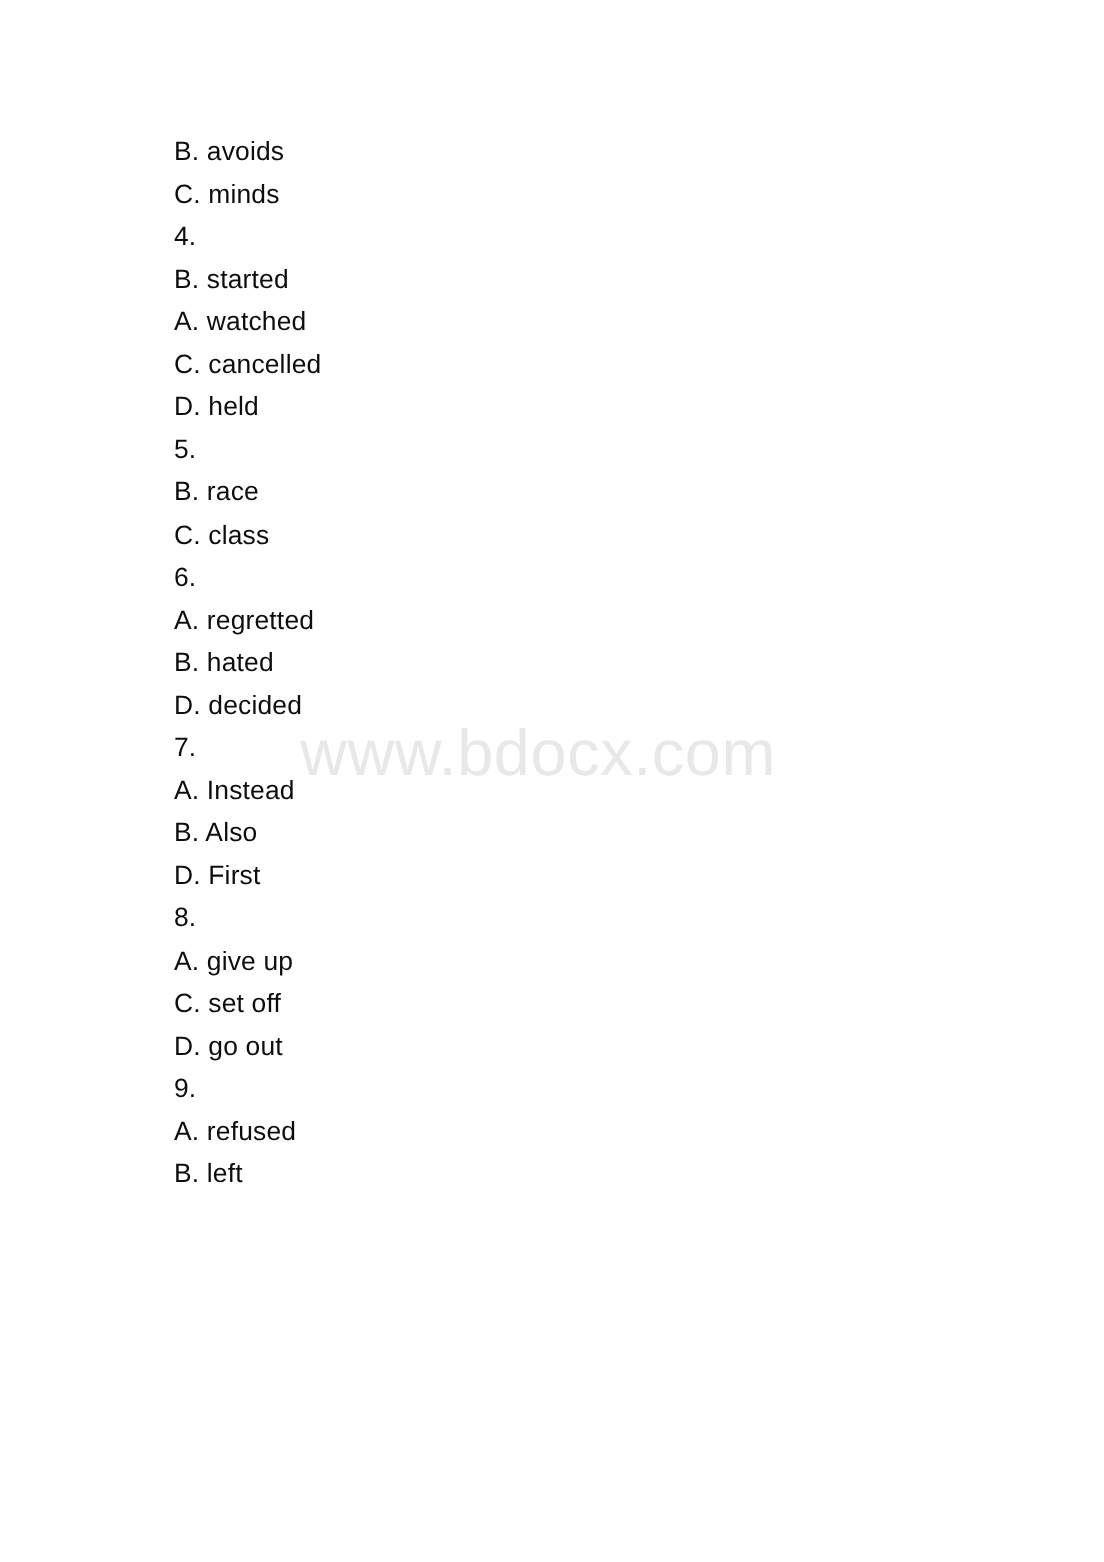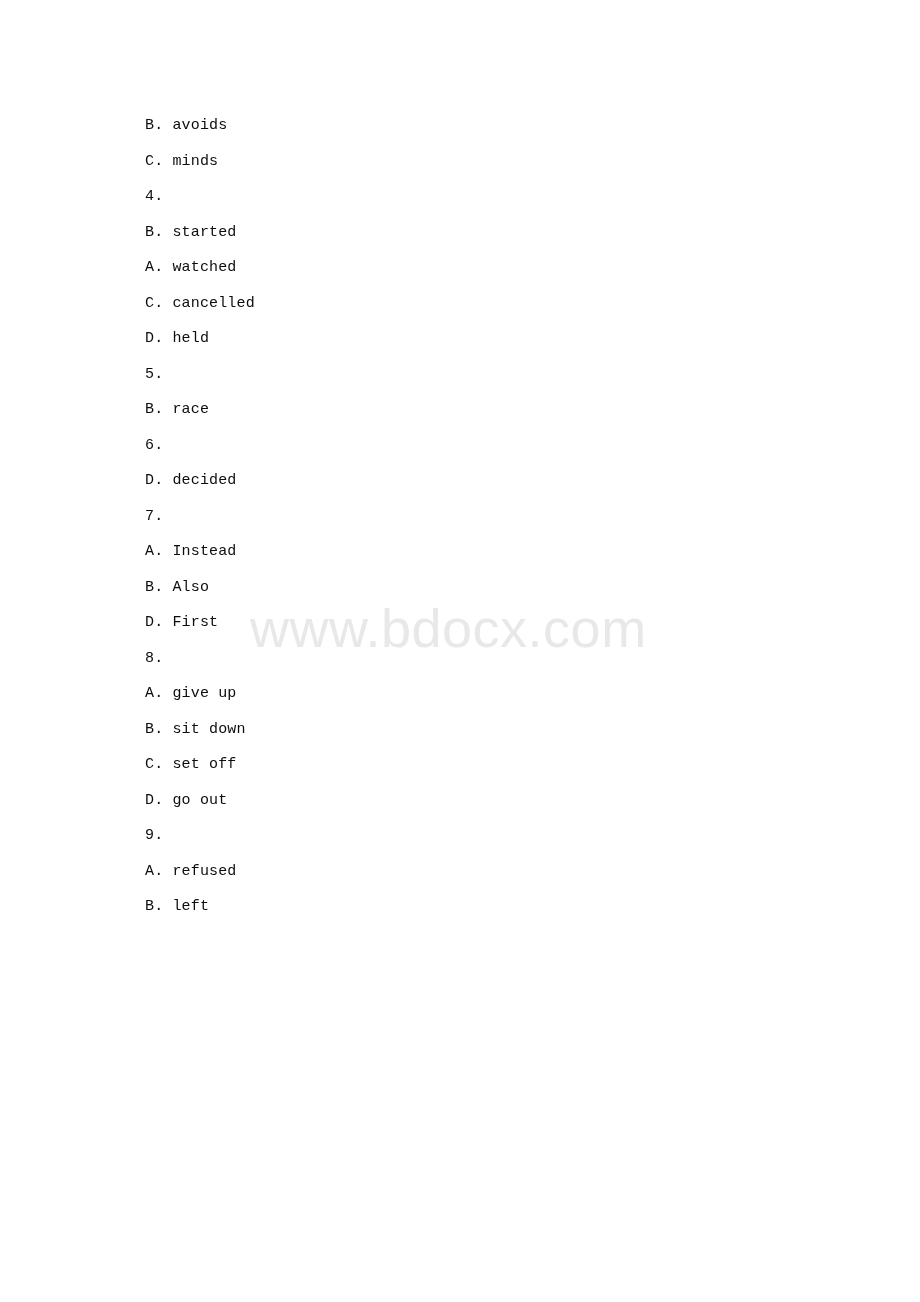--- a/index.html
+++ b/index.html
@@ -40,22 +40,22 @@
     position: absolute;
     left: 0;
     top: 0;
     width: 920px;
     z-index: 1;
     padding-top: 108px;
     padding-left: 145px;
     box-sizing: border-box;
   }
   .doc-line {
-    font-family: Liberation Mono, monospace;
-    font-size: 15px;
+    font-family: Liberation Sans, sans-serif;
+    font-size: 22px;
     line-height: 35.5px;
     color: #0d0d0d;
     white-space: pre;
     letter-spacing: 0.15px;
   }
   .doc-line.num {
     color: #0d0d0d;
   }
 </style>
 </head>
@@ -68,29 +68,31 @@
   <div id="doc-body">
       <div class="doc-line">B. avoids</div>
       <div class="doc-line">C. minds</div>
       <div class="doc-line num">4.</div>
       <div class="doc-line">B. started</div>
       <div class="doc-line">A. watched</div>
       <div class="doc-line">C. cancelled</div>
       <div class="doc-line">D. held</div>
       <div class="doc-line num">5.</div>
       <div class="doc-line">B. race</div>
+      <div class="doc-line">C. class</div>
       <div class="doc-line num">6.</div>
+      <div class="doc-line">A. regretted</div>
+      <div class="doc-line">B. hated</div>
       <div class="doc-line">D. decided</div>
       <div class="doc-line num">7.</div>
       <div class="doc-line">A. Instead</div>
       <div class="doc-line">B. Also</div>
       <div class="doc-line">D. First</div>
       <div class="doc-line num">8.</div>
       <div class="doc-line">A. give up</div>
-      <div class="doc-line">B. sit down</div>
       <div class="doc-line">C. set off</div>
       <div class="doc-line">D. go out</div>
       <div class="doc-line num">9.</div>
       <div class="doc-line">A. refused</div>
       <div class="doc-line">B. left</div>
     </div>
 
 </div>
 
 </body></html>

